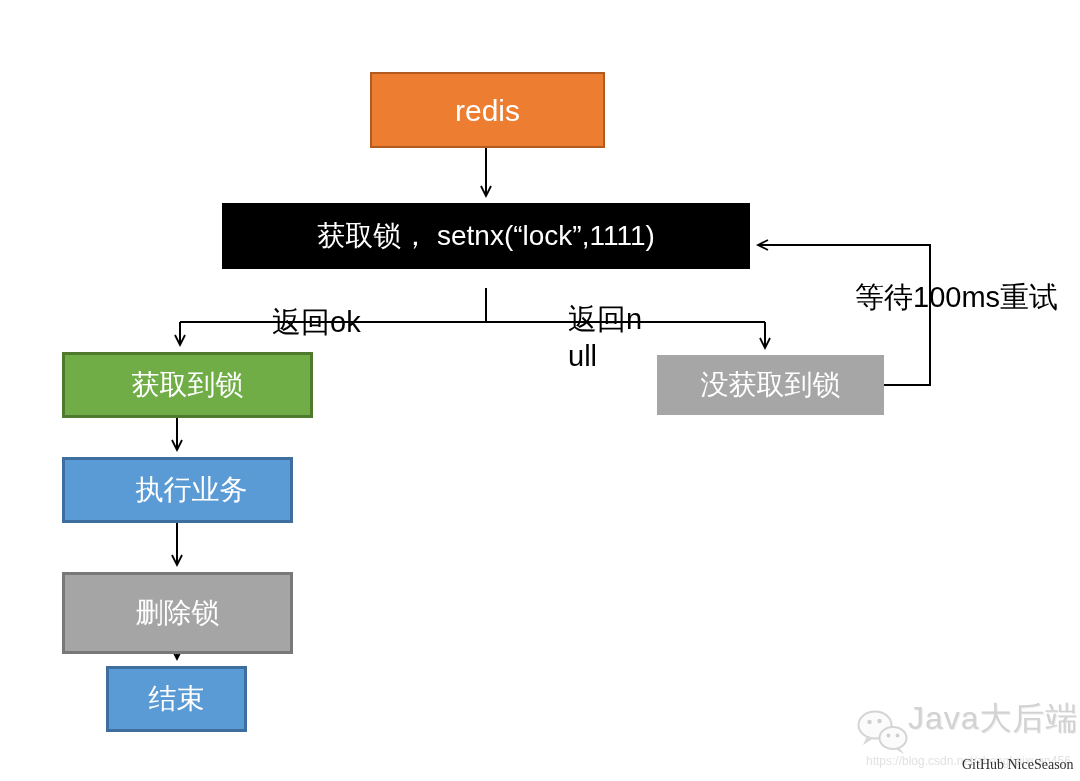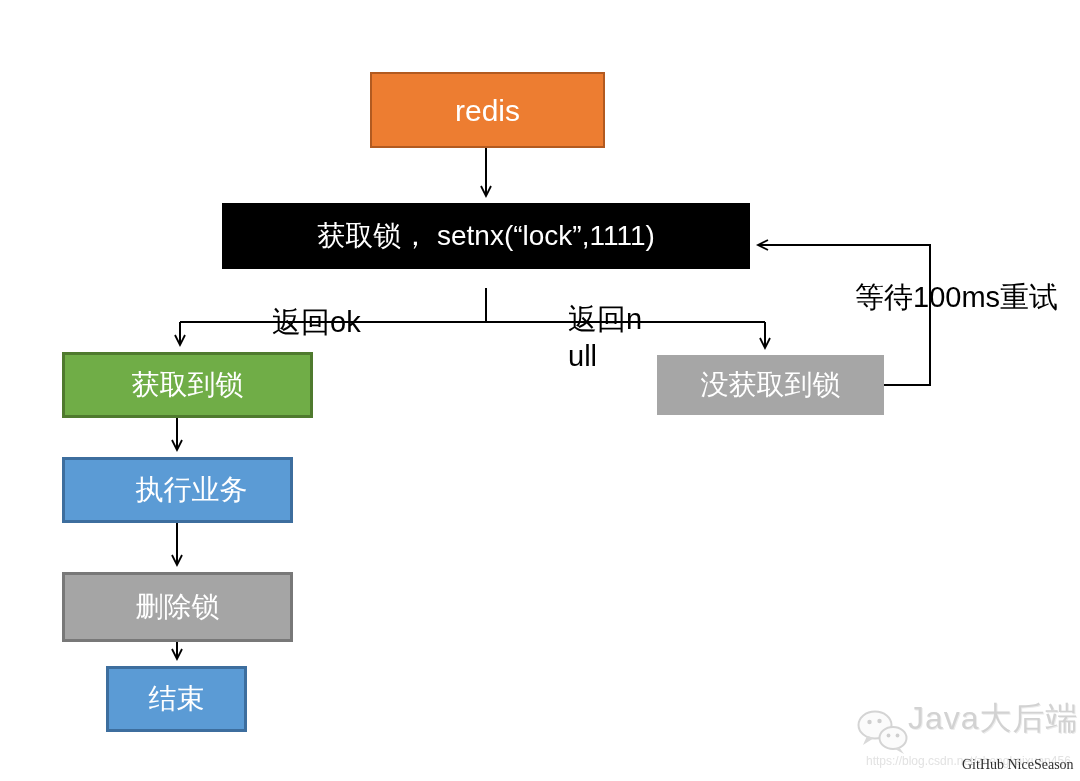--- a/index.html
+++ b/index.html
@@ -9,21 +9,21 @@
   }
   .connectors{position:absolute;left:0;top:0;width:1080px;height:781px;pointer-events:none;}
   .node{
     position:absolute;box-sizing:border-box;display:flex;align-items:center;justify-content:center;
     text-align:center;line-height:1.1;
   }
   #node-redis{left:370px;top:72px;width:235px;height:76px;border:2px solid;font-size:30px;}
   #node-acquire{left:222px;top:203px;width:528px;height:66px;font-size:28px;}
   #node-got{left:62px;top:352px;width:251px;height:66px;border:3px solid;font-size:28px;}
   #node-exec{left:62px;top:457px;width:231px;height:66px;border:3px solid;font-size:28px;}
-  #node-del{left:62px;top:572px;width:231px;height:70px;border:3px solid;font-size:28px;}
+  #node-del{left:62px;top:572px;width:231px;height:82px;border:3px solid;font-size:28px;}
   #node-end{left:106px;top:666px;width:141px;height:66px;border:3px solid;font-size:28px;}
   #node-nolock{left:657px;top:355px;width:227px;height:60px;font-size:28px;}
   .edge-label{
     position:absolute;color:#000;font-size:29px;font-weight:500;line-height:1.28;
   }
   #label-ok{left:272px;top:304px;}
   #label-null{left:568px;top:301px;width:86px;word-break:break-all;}
   #label-retry{left:855px;top:279px;width:208px;word-break:break-all;}
   .wm-icon{position:absolute;left:854px;top:708px;}
   .wm-brand{

